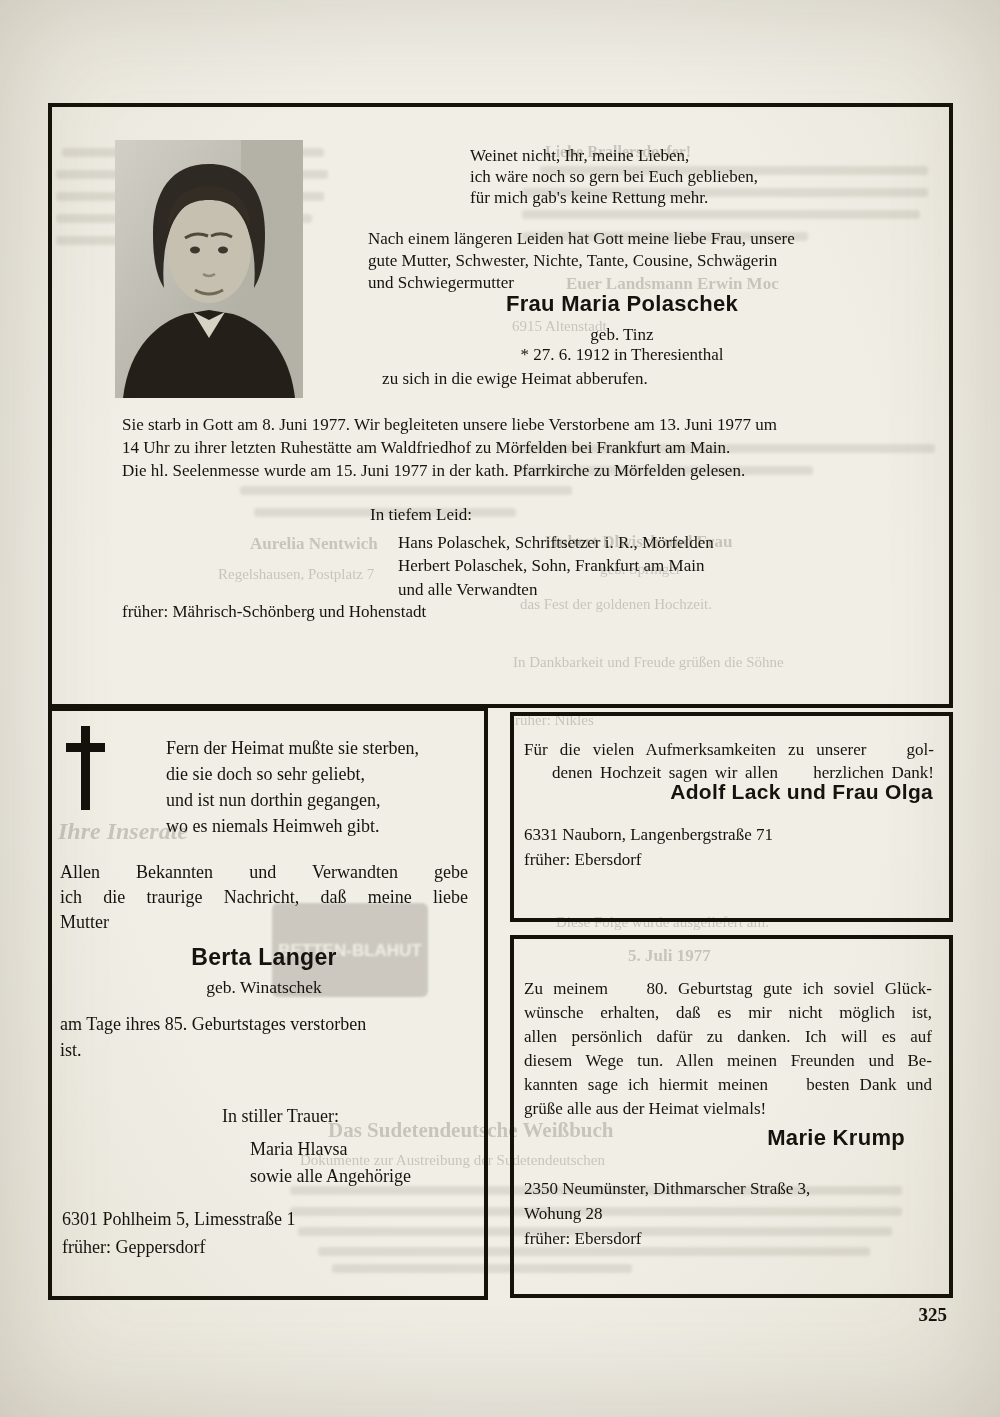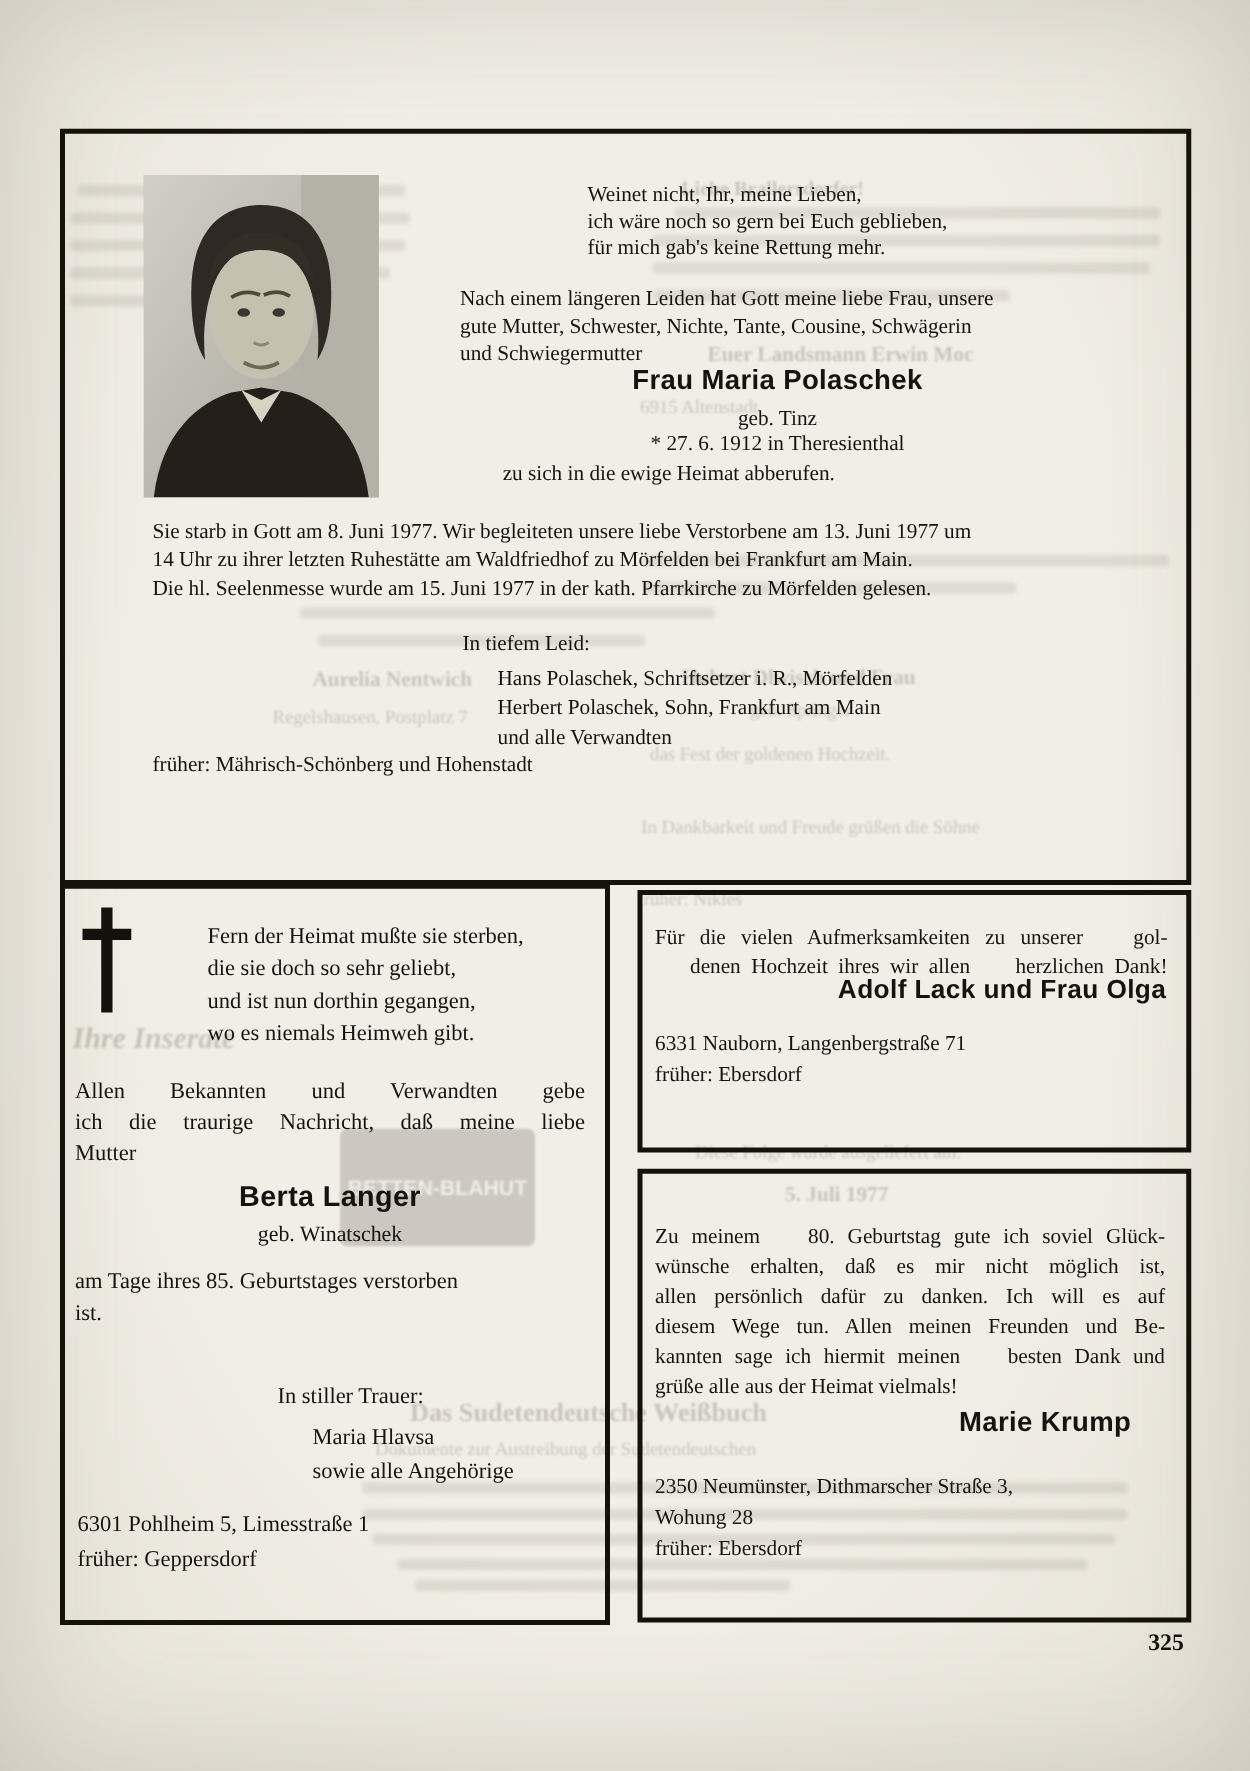--- a/index.html
+++ b/index.html
@@ -110,21 +110,21 @@
       <div>gute Mutter, Schwester, Nichte, Tante, Cousine, Schwägerin</div>
       <div>und Schwiegermutter</div>
     </div>
 
     <div class="abs ctr" style="left:300px;top:184px;width:540px;">
       <div class="h" style="font-size:22px;margin-bottom:8px;">Frau Maria Polaschek</div>
       <div style="line-height:20px;">geb. Tinz</div>
       <div style="line-height:20px;">* 27. 6. 1912 in Theresienthal</div>
     </div>
 
-    <div class="abs ctr" style="left:148px;top:262px;width:670px;">zu sich in die ewige Heimat abberufen.</div>
+    <div class="abs ctr" style="left:128px;top:262px;width:670px;">zu sich in die ewige Heimat abberufen.</div>
 
     <div class="abs" style="left:70px;top:306px;line-height:23px;">
       <div>Sie starb in Gott am 8. Juni 1977. Wir begleiteten unsere liebe Verstorbene am 13. Juni 1977 um</div>
       <div>14 Uhr zu ihrer letzten Ruhestätte am Waldfriedhof zu Mörfelden bei Frankfurt am Main.</div>
       <div>Die hl. Seelenmesse wurde am 15. Juni 1977 in der kath. Pfarrkirche zu Mörfelden gelesen.</div>
     </div>
 
     <div class="abs" style="left:318px;top:396px;line-height:23.5px;">
       <div style="margin-bottom:4px;">In tiefem Leid:</div>
       <div><span class="b">Hans Polaschek,</span><span> Schriftsetzer i. R., Mörfelden</span></div>
@@ -175,21 +175,21 @@
 
     <div class="abs" style="left:10px;top:494px;line-height:28px;">
       <div>6301 Pohlheim 5, Limesstraße 1</div>
       <div>früher: Geppersdorf</div>
     </div>
   </div>
 
   <div class="box" style="left:510px;top:712px;width:435px;height:202px;">
     <div class="abs" style="left:10px;top:22px;width:410px;line-height:23px;">
       <div class="jl"><span>Für die vielen Aufmerksamkeiten zu unserer </span><span class="b">gol-</span></div>
-      <div class="jl"><span class="b">denen Hochzeit</span><span> ihres wir allen </span><span class="b">herzlichen Dank!</span></div>
+      <div class="jl"><span class="b">denen Hochzeit</span><span> sagen wir allen </span><span class="b">herzlichen Dank!</span></div>
     </div>
     <div class="abs rt h" style="left:0;top:64px;width:419px;font-size:21px;text-align:right;">Adolf Lack und Frau Olga</div>
     <div class="abs" style="left:10px;top:106px;line-height:25px;">
       <div>6331 Nauborn, Langenbergstraße 71</div>
       <div>früher: Ebersdorf</div>
     </div>
   </div>
 
   <div class="box" style="left:510px;top:935px;width:435px;height:355px;">
     <div class="abs" style="left:10px;top:38px;width:408px;line-height:24px;">

